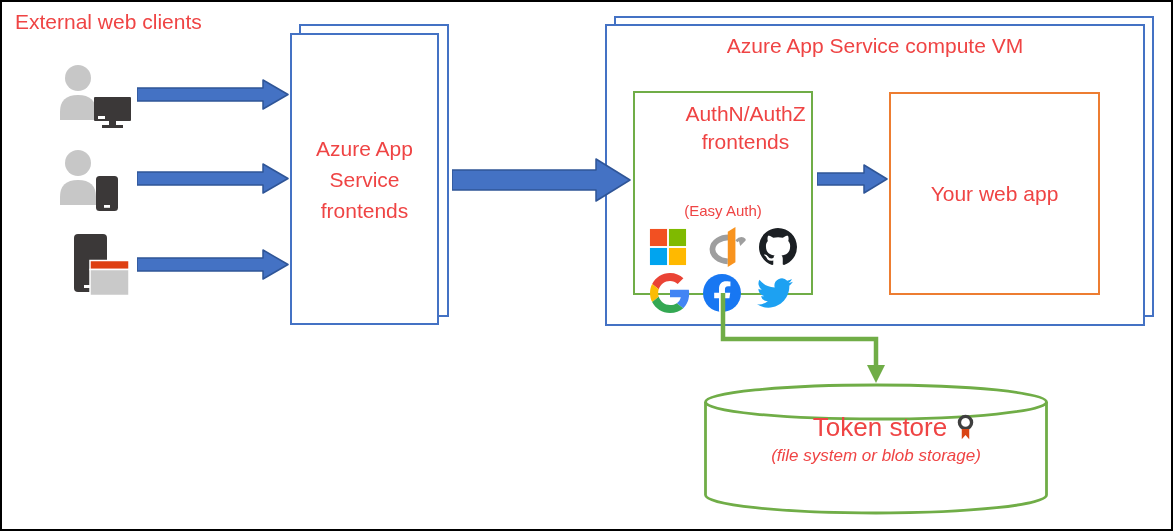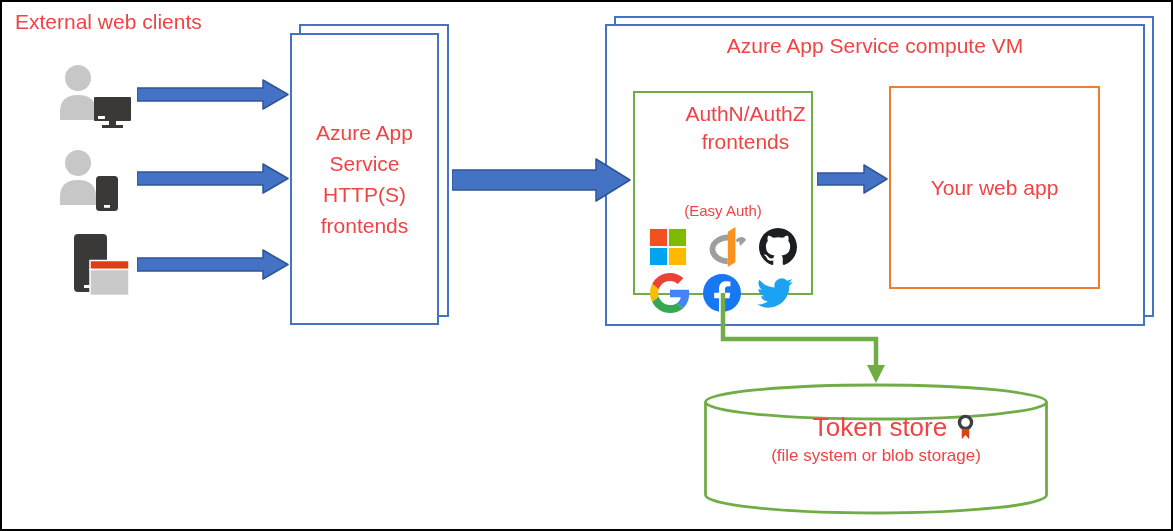--- a/index.html
+++ b/index.html
@@ -32,29 +32,29 @@
   
   #mw-box{left:631px;top:89px;width:180px;height:204px;box-sizing:border-box;
     background:#fff;border:2.5px solid #70AD47;text-align:center;}
   .mw-line{font-size:21px;line-height:28px;margin-left:45px;}
   #mw-box .first{margin-top:7px;}
   #mw-sub{font-size:15px;line-height:21px;margin-top:44px;}
   .icon-row{display:flex;justify-content:center;align-items:center;gap:13px;margin-top:6px;height:40px;}
   
   #mid-arrow{left:815px;top:162px;}
   
-  #webapp-box{left:887px;top:84px;width:211px;height:203px;box-sizing:border-box;
+  #webapp-box{left:887px;top:90px;width:211px;height:203px;box-sizing:border-box;
     background:#fff;border:2.5px solid #ED7D31;display:flex;align-items:center;justify-content:center;
     font-size:21px;}
   
   #connector{left:714px;top:291px;}
   #cylinder{left:701px;top:381px;}
   #token-text{left:703px;top:410px;width:342px;text-align:center;}
   #token-line1{display:flex;justify-content:center;align-items:center;gap:9px;font-size:26px;padding-left:36px;}
-  #token-line2{font-size:17px;margin-top:3px;}
+  #token-line2{font-size:17px;margin-top:3px;font-style:italic;}
 </style>
 </head>
 <body>
 
 <div id="canvas">
 
   <div class="abs" id="ext-label">External web clients</div>
 
   <svg class="abs" id="client1" width="84" height="64" viewBox="0 0 84 64" aria-label="User with desktop computer">
     <circle cx="24" cy="14" r="13" fill="#C7C7C7"></circle>
@@ -86,21 +86,20 @@
     <polygon points="0,9 126,9 126,1 151,15.5 126,30 126,22 0,22" fill="#4472C4" stroke="#2F5597" stroke-width="1.5" stroke-linejoin="round"></polygon>
   </svg>
   <svg class="abs" id="arrow3" width="153" height="31" viewBox="0 0 153 31">
     <polygon points="0,9 126,9 126,1 151,15.5 126,30 126,22 0,22" fill="#4472C4" stroke="#2F5597" stroke-width="1.5" stroke-linejoin="round"></polygon>
   </svg>
 
   <div class="abs blue-box" id="fe-back"></div>
   <div class="abs blue-box" id="fe-front">
     <div>Azure App</div>
     <div>Service</div>
-    <div>HTTP(S)</div>
     <div>frontends</div>
   </div>
 
   <div class="abs blue-box" id="vm-back"></div>
   <div class="abs blue-box" id="vm-front"></div>
   <div class="abs" id="vm-title">Azure App Service compute VM</div>
 
   <svg class="abs" id="big-arrow" width="180" height="44" viewBox="0 0 180 44">
     <polygon points="0,12 144,12 144,1 178,22 144,43 144,32 0,32" fill="#4472C4" stroke="#2F5597" stroke-width="1.5" stroke-linejoin="round"></polygon>
   </svg>

